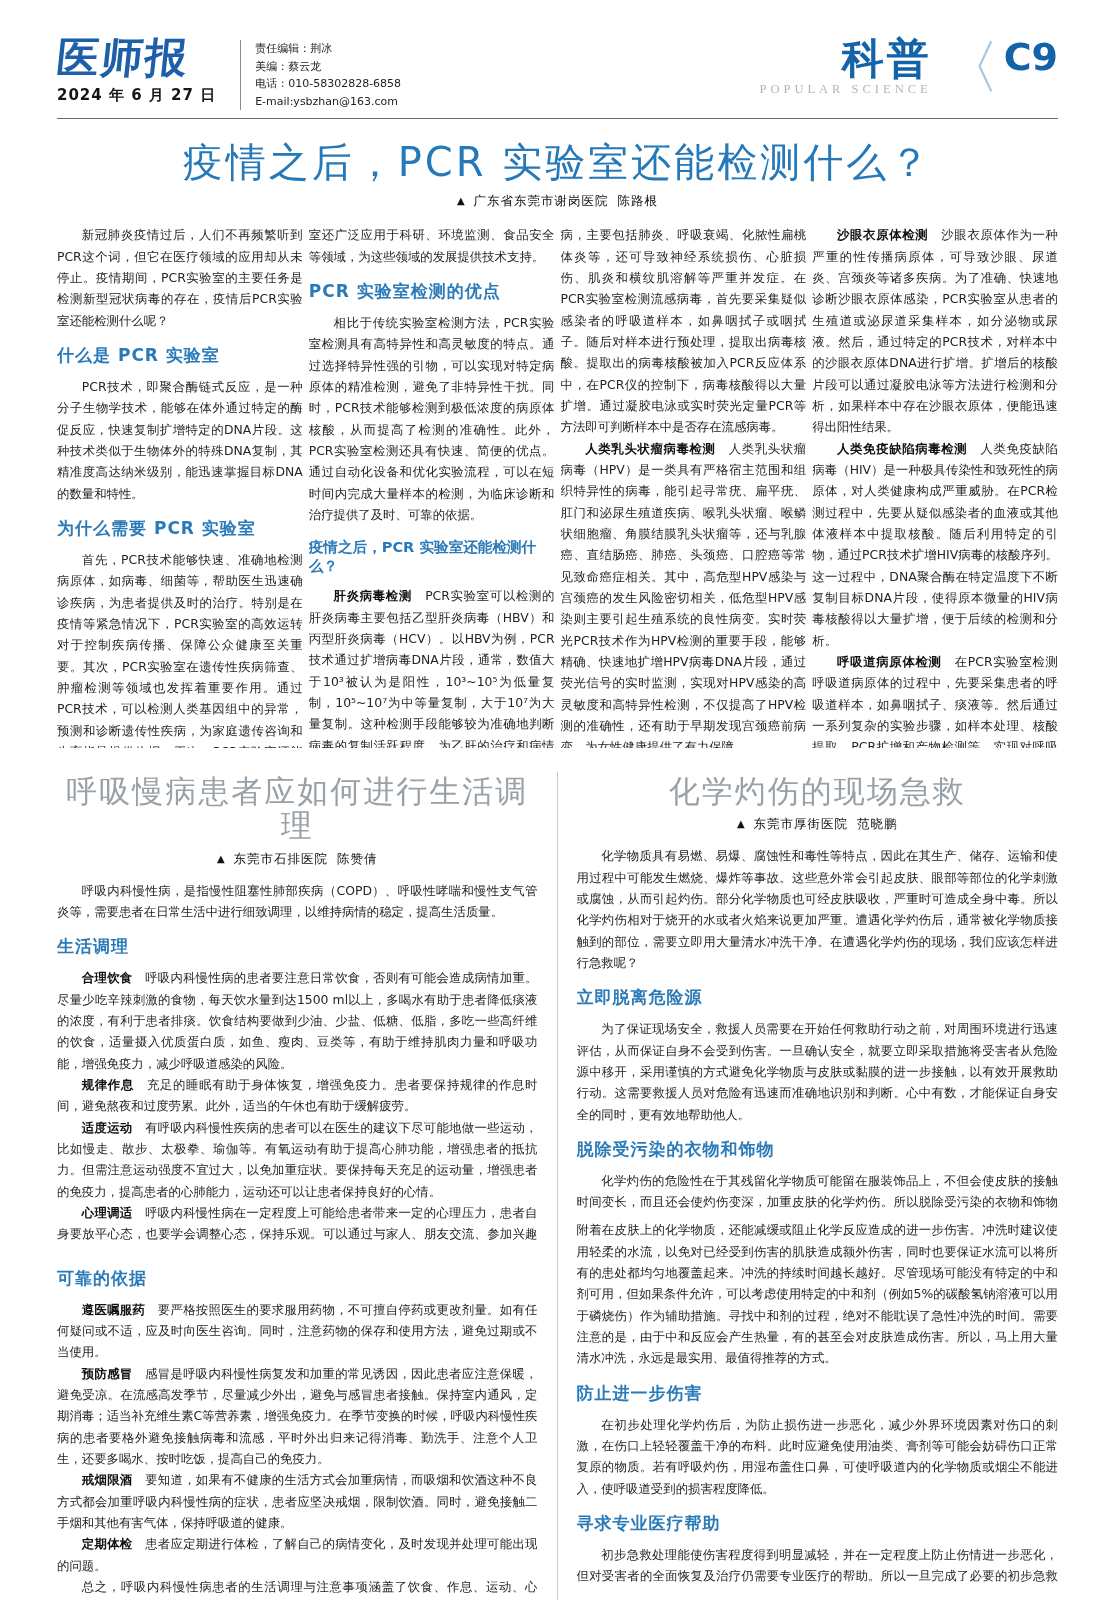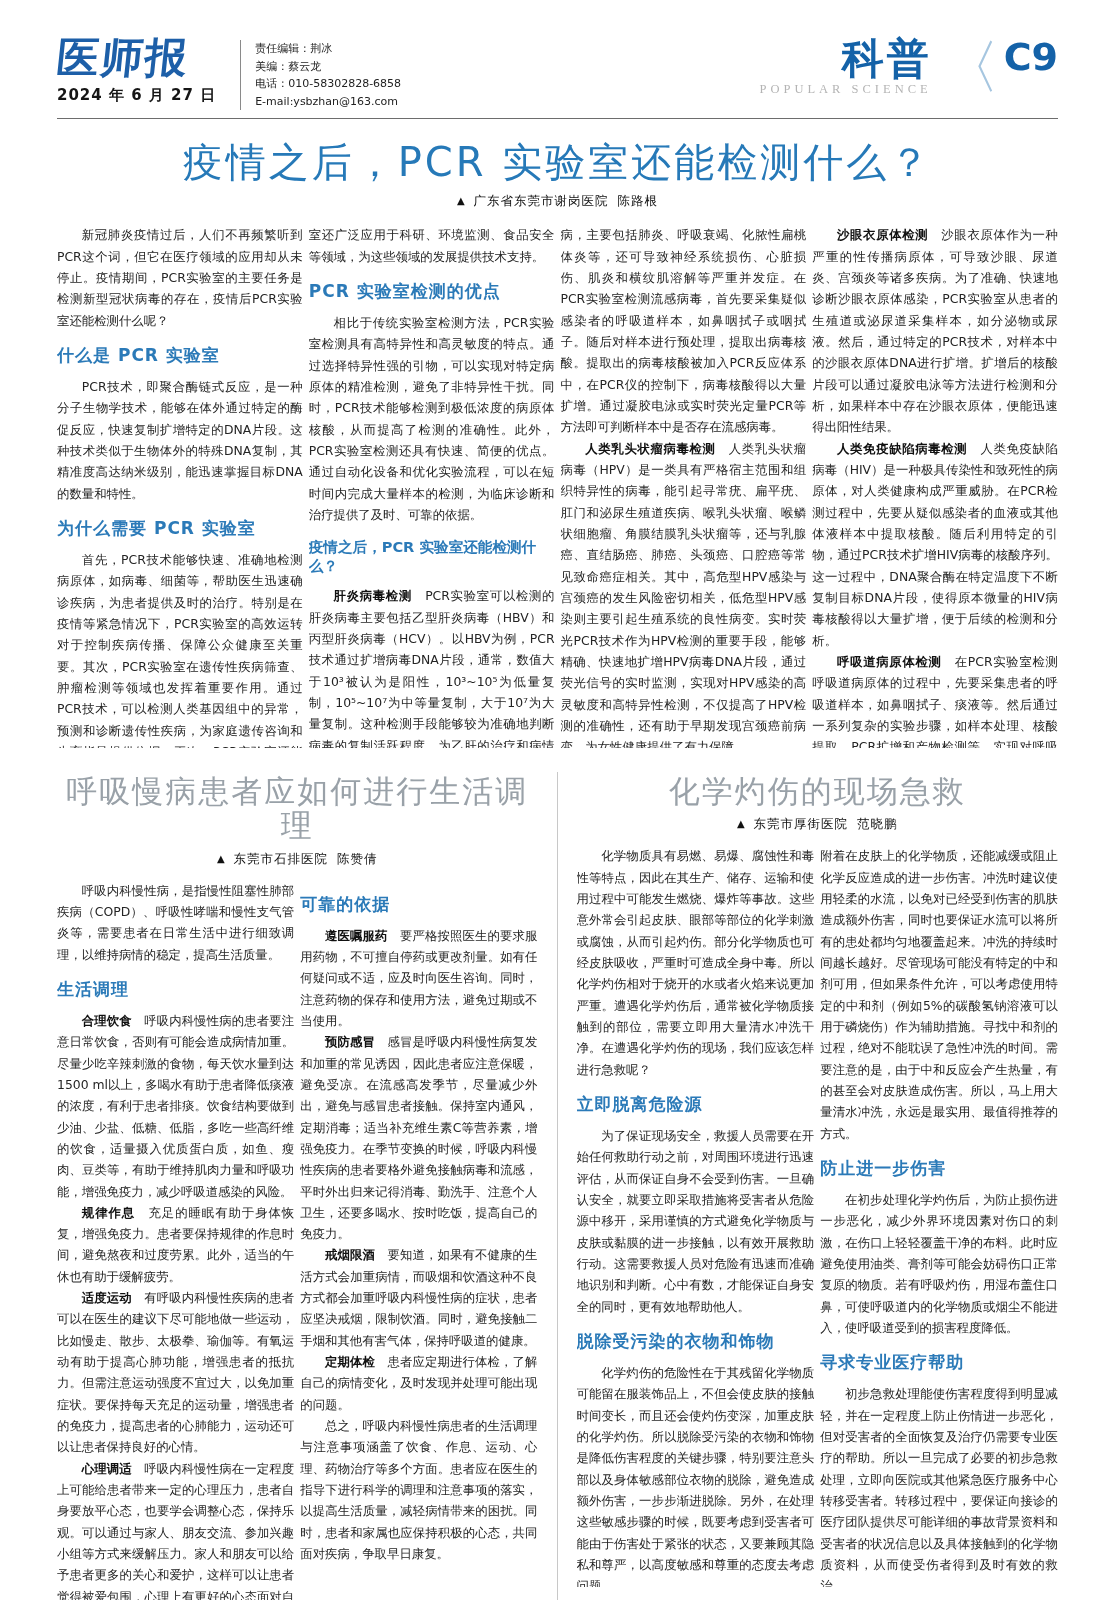--- a/index.html
+++ b/index.html
@@ -51,21 +51,21 @@
   .cols-a1{height:524px;margin-top:14px;}
   
   .bottom{display:flex;margin-top:24px;}
   .half{width:50%;box-sizing:border-box;}
   .half.left{padding-right:19px;border-right:1px solid #c8c8c8;}
   .half.right{padding-left:19px;}
   .b-title{
     text-align:center;font-size:31px;font-weight:400;color:#99a1a8;
     letter-spacing:2px;margin:2px 0 8px;line-height:1.1;
   }
-  .cols-b{height:742px;margin-top:12px;}
+  .cols-b{height:742px;margin-top:12px;flex-direction:column;}
 </style>
 </head>
 <body>
 
 <div class="page">
 
   <div class="masthead">
     <div class="mh-left">
       <div class="logo-block">
         <div class="logo">医师报</div>

